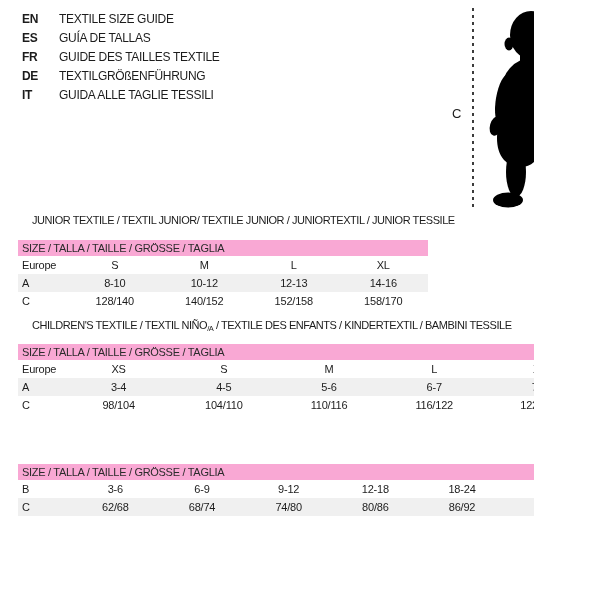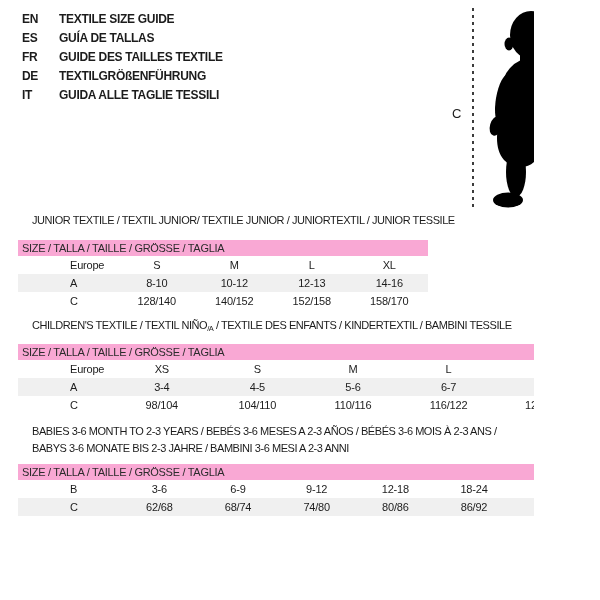--- a/index.html
+++ b/index.html
@@ -7,21 +7,21 @@
     width:600px;height:600px;background:#ffffff;
     font-family:"Liberation Sans", sans-serif;
     color:#1c1c1c;-webkit-font-smoothing:antialiased;
   }
   #canvas{position:relative;width:534px;height:600px;background:#ffffff;overflow:hidden;}
 
   
   .lang-block{position:absolute;left:22px;top:9px;}
   .lang-row{display:flex;height:19px;align-items:center;}
   .lang-code{width:37px;font-weight:bold;font-size:12px;letter-spacing:-0.3px;}
-  .lang-label{font-weight:bold;font-size:12px;letter-spacing:-0.3px;white-space:nowrap;}
+  .lang-label{font-weight:normal;font-size:12px;letter-spacing:-0.3px;white-space:nowrap;}
 
   
   .measure-line{
     position:absolute;left:472px;top:8px;width:2px;height:199px;
     background:repeating-linear-gradient(to bottom,#3c3c3c 0px,#3c3c3c 3px,transparent 3px,transparent 7px);
   }
   .measure-label{position:absolute;left:452px;top:106px;font-size:13px;letter-spacing:-0.2px;}
   .baby-svg{position:absolute;left:482px;top:4px;}
 
   
@@ -37,21 +37,21 @@
   .t-children{top:344px;width:574px;}
   .t-babies{top:464px;width:574px;}
   .band{
     height:16px;background:#f9a8d4;color:#2b2b2b;
     font-size:11px;letter-spacing:-0.3px;
     display:flex;align-items:center;padding-left:4px;box-sizing:border-box;
   }
   .trow{display:flex;height:18px;align-items:center;font-size:11px;letter-spacing:-0.2px;}
   .trow.striped{background:#f0f0f0;}
   .cell{flex:1;text-align:center;white-space:nowrap;}
-  .cell.label{flex:0 0 52px;text-align:left;padding-left:4px;box-sizing:border-box;margin-left:48px;}
+  .cell.label{flex:0 0 52px;text-align:left;padding-left:4px;box-sizing:border-box;}
   .t-children .cell.label{flex-basis:48px;}
   .t-babies .cell.label{flex-basis:54px;}
 
   
   .footnotes{position:absolute;left:19px;top:536px;}
   .footnote{font-weight:bold;font-size:11px;letter-spacing:-0.35px;line-height:19px;white-space:nowrap;}
 </style>
 </head>
 <body>
 
@@ -151,24 +151,20 @@
     <div class="trow">
       <div class="cell label">C</div>
       <div class="cell">98/104</div>
       <div class="cell">104/110</div>
       <div class="cell">110/116</div>
       <div class="cell">116/122</div>
       <div class="cell">122/128</div>
     </div>
   </div>
 
-  <div class="sec-title" style="top:423px;">
-    <div>BABIES 3-6 MONTH TO 2-3 YEARS / BEBÉS 3-6 MESES A 2-3 AÑOS / BÉBÉS 3-6 MOIS À 2-3 ANS /</div>
-    <div>BABYS 3-6 MONATE BIS 2-3 JAHRE / BAMBINI 3-6 MESI A 2-3 ANNI</div>
-  </div>
   <div class="sg-table t-babies">
     <div class="band">SIZE / TALLA / TAILLE / GRÖSSE / TAGLIA</div>
     <div class="trow">
       <div class="cell label">B</div>
       <div class="cell">3-6</div>
       <div class="cell">6-9</div>
       <div class="cell">9-12</div>
       <div class="cell">12-18</div>
       <div class="cell">18-24</div>
       <div class="cell">24-41</div>

